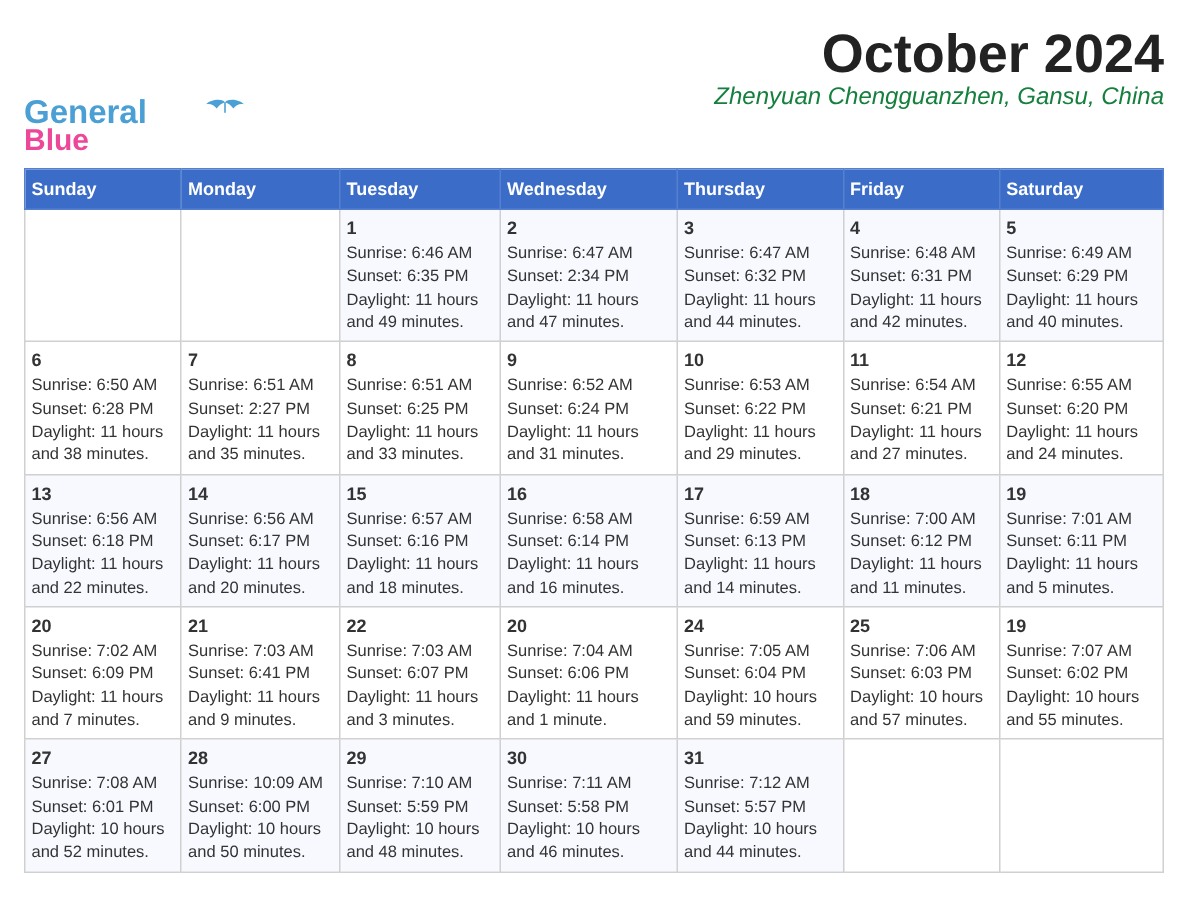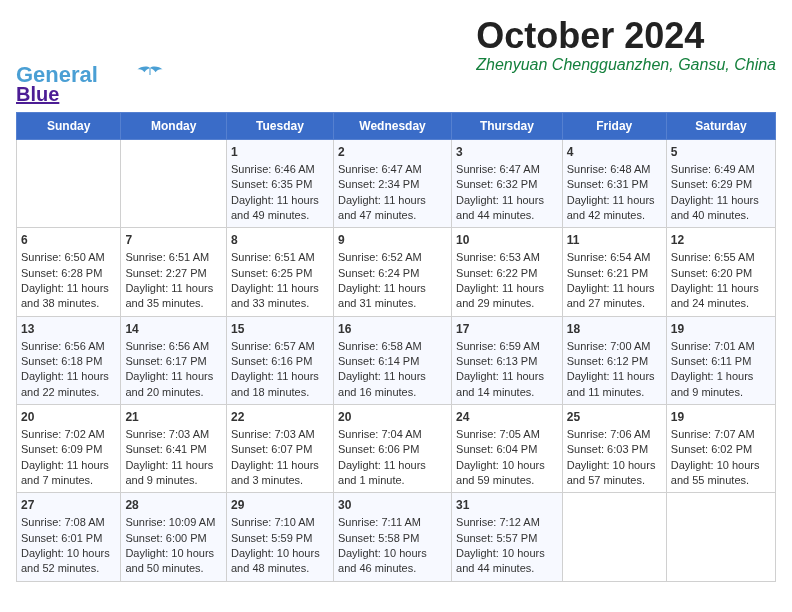--- a/index.html
+++ b/index.html
@@ -28,42 +28,42 @@
       color: #1a3c6e;
       line-height: 1;
     }
     .logo-text span { color: #4a9fd4; }
     .logo-bird {
       width: 28px;
       height: 18px;
       margin-left: 38px;
       margin-top: -4px;
     }
-    .title-section { }
+    .title-section { text-align: right; }
     .month-title {
       font-size: 36px;
       font-weight: bold;
       color: #222;
       line-height: 1.1;
     }
     .location {
       font-size: 16px;
       color: #15803d;
       font-style: italic;
     }
     table {
       width: 100%;
       border-collapse: collapse;
       font-size: 11px;
     }
     thead tr th {
       background-color: #3a6cc8;
       color: #fff;
       padding: 6px 4px;
-      text-align: center;
+      text-align: left;
       font-size: 12px;
       font-weight: bold;
       border: 1px solid #5580d0;
     }
     tbody tr td {
       border: 1px solid #d0d0d0;
       vertical-align: top;
       padding: 4px 4px;
       height: 78px;
       background: #fff;
@@ -89,21 +89,21 @@
       <span class="logo-text">
         <span>General</span>
       </span>
       <svg class="logo-bird" viewBox="0 0 40 22" xmlns="http://www.w3.org/2000/svg">
         <path d="M20,4 C24,0 34,2 38,6 C34,5 30,7 28,10 C26,7 23,5 20,4Z" fill="#4a9fd4"></path>
         <path d="M20,4 C16,0 6,2 2,6 C6,5 10,7 12,10 C14,7 17,5 20,4Z" fill="#4a9fd4"></path>
         <path d="M20,4 L20,14" stroke="#4a9fd4" stroke-width="1.5" fill="none"></path>
       </svg>
     </div>
     <span class="logo-text" style="font-size:20px;margin-top:-2px;">
-      <span style="color:#4c1d95;text-decoration:underline;">Blue</span>
+      <span style="color:#ec4899;">Blue</span>
     </span>
   </div>
   <div class="title-section">
     <div class="month-title">October 2024</div>
     <div class="location">Zhenyuan Chengguanzhen, Gansu, China</div>
   </div>
 </div>
 
 <table>
   <thead>
@@ -230,21 +230,21 @@
         <td>
           <span class="day-num">18</span>
           <div>Sunrise: 7:00 AM</div>
           <div>Sunset: 6:12 PM</div>
           <div>Daylight: 11 hours and 11 minutes.</div>
         </td>
         <td>
           <span class="day-num">19</span>
           <div>Sunrise: 7:01 AM</div>
           <div>Sunset: 6:11 PM</div>
-          <div>Daylight: 1 hours and 9 minutes.</div>
+          <div>Daylight: 11 hours and 5 minutes.</div>
         </td>
       </tr>
       <tr>
         <td>
           <span class="day-num">20</span>
           <div>Sunrise: 7:02 AM</div>
           <div>Sunset: 6:09 PM</div>
           <div>Daylight: 11 hours and 7 minutes.</div>
         </td>
         <td>

